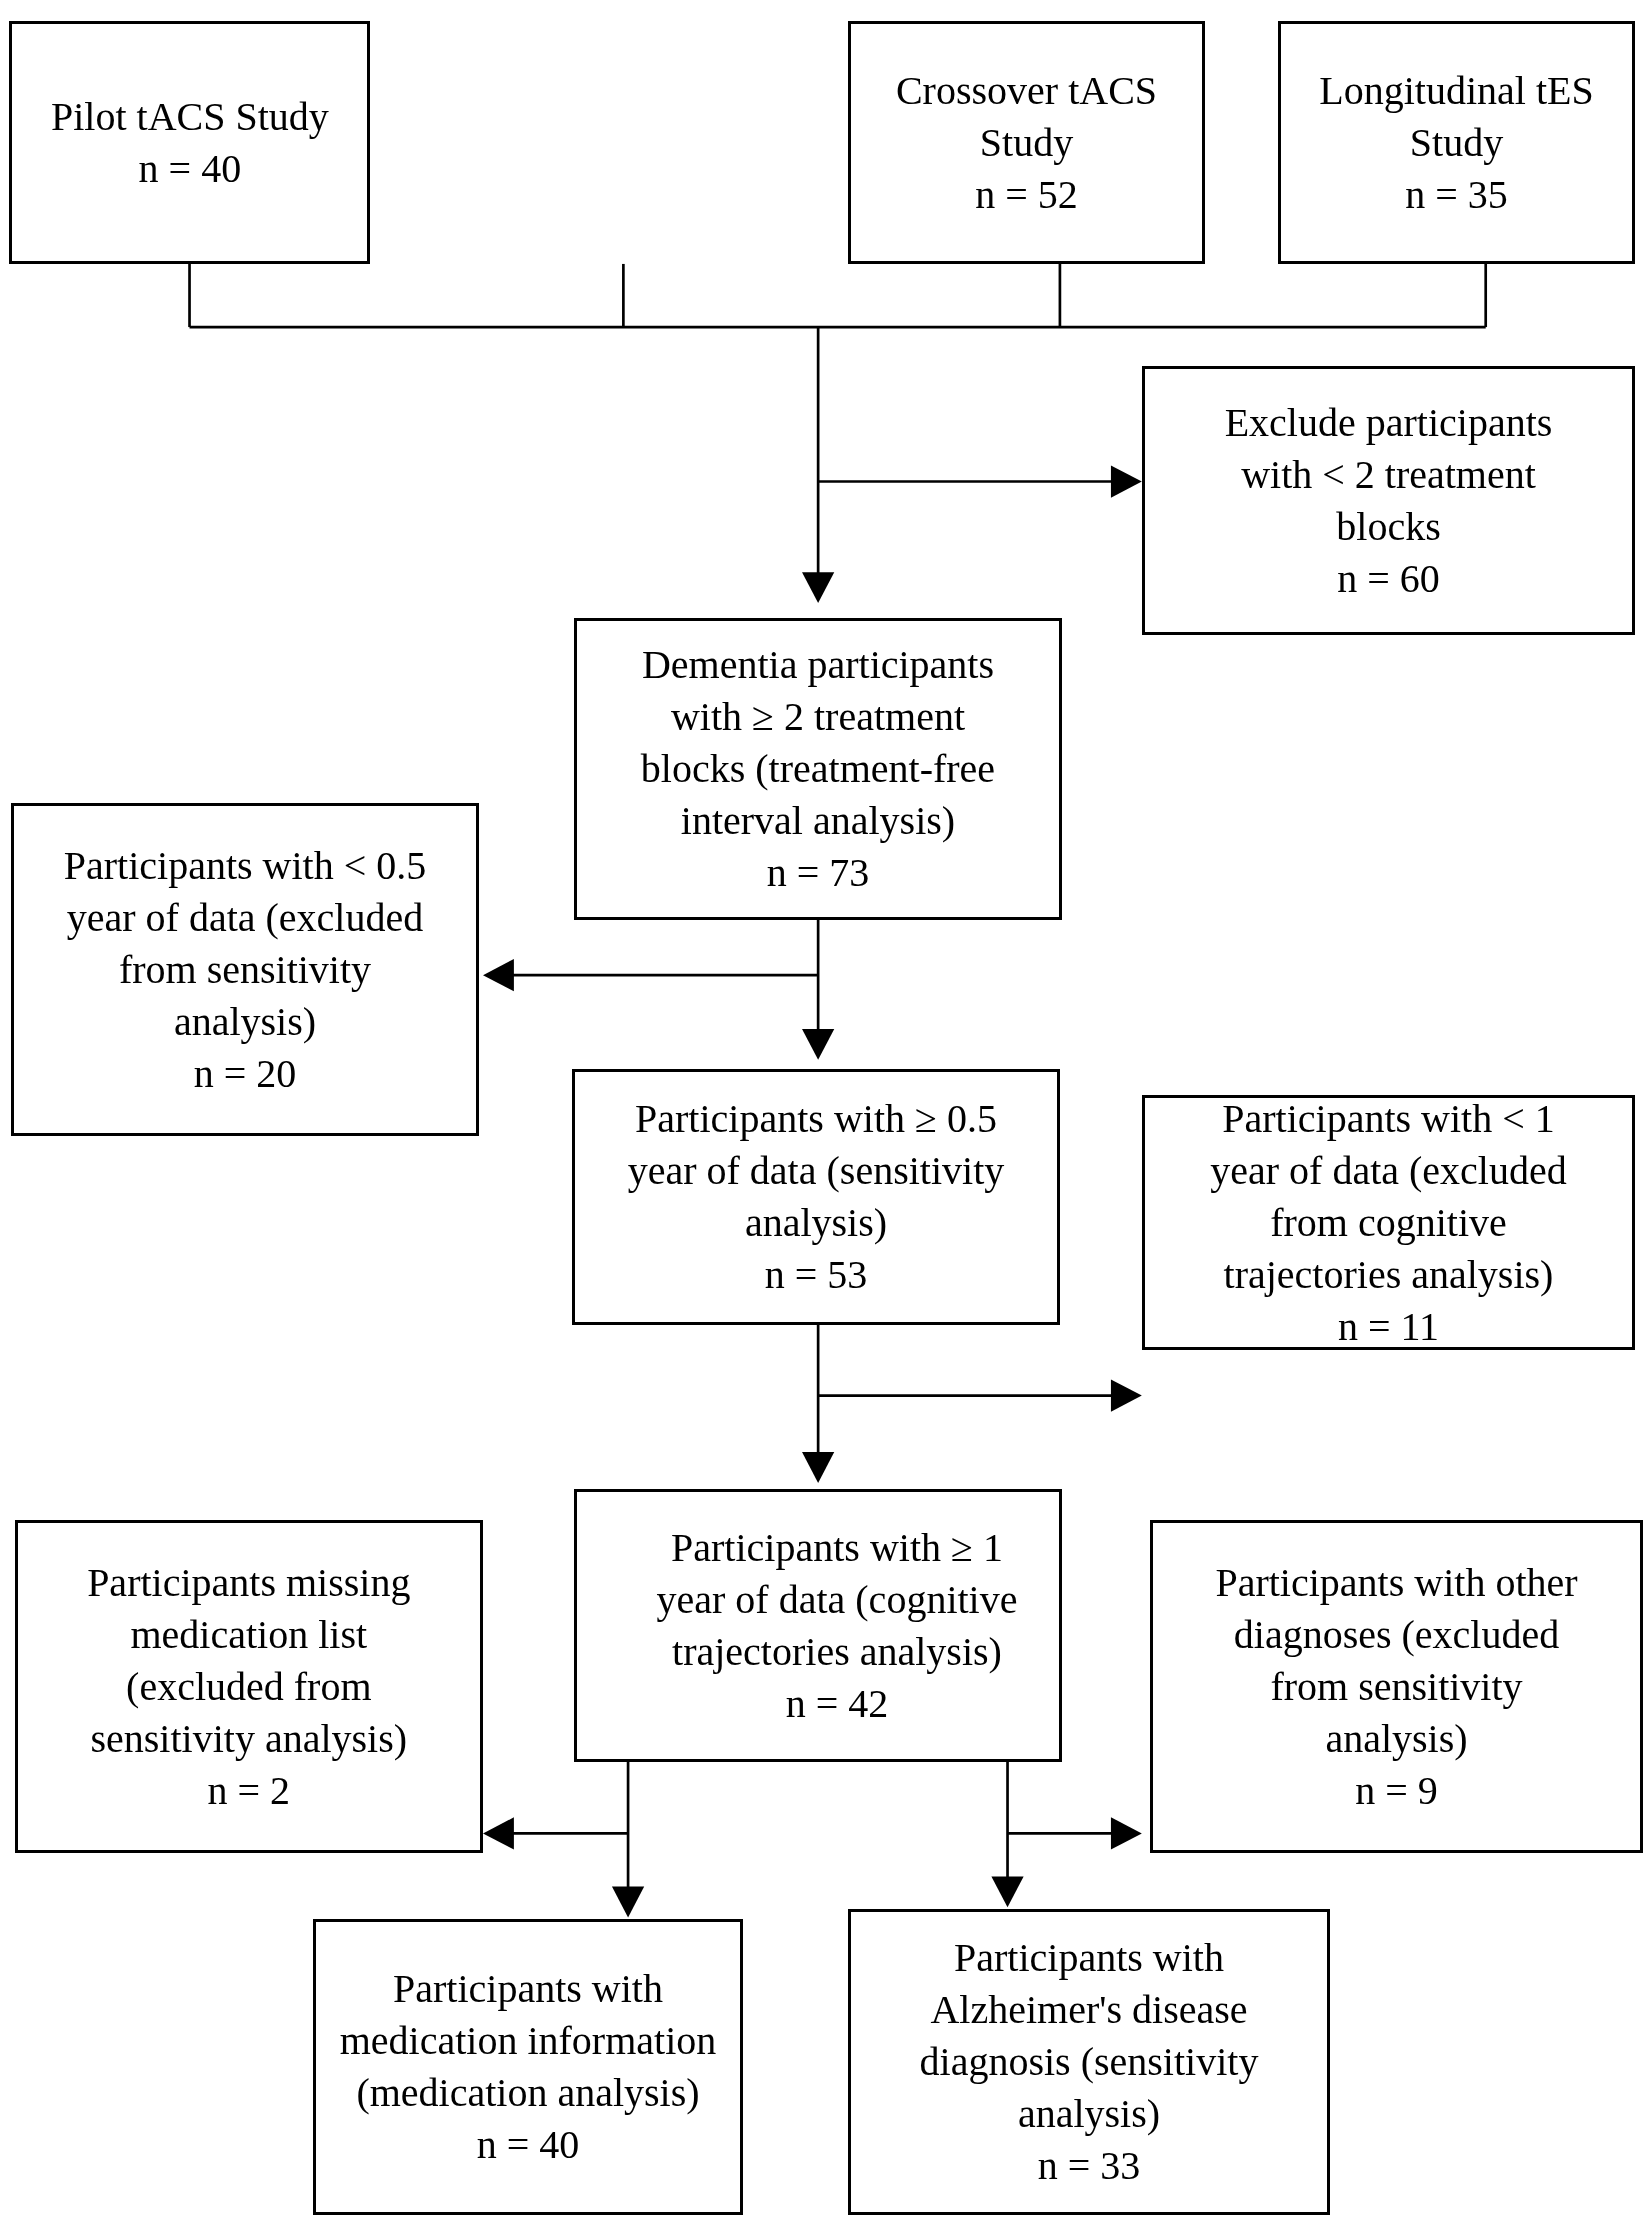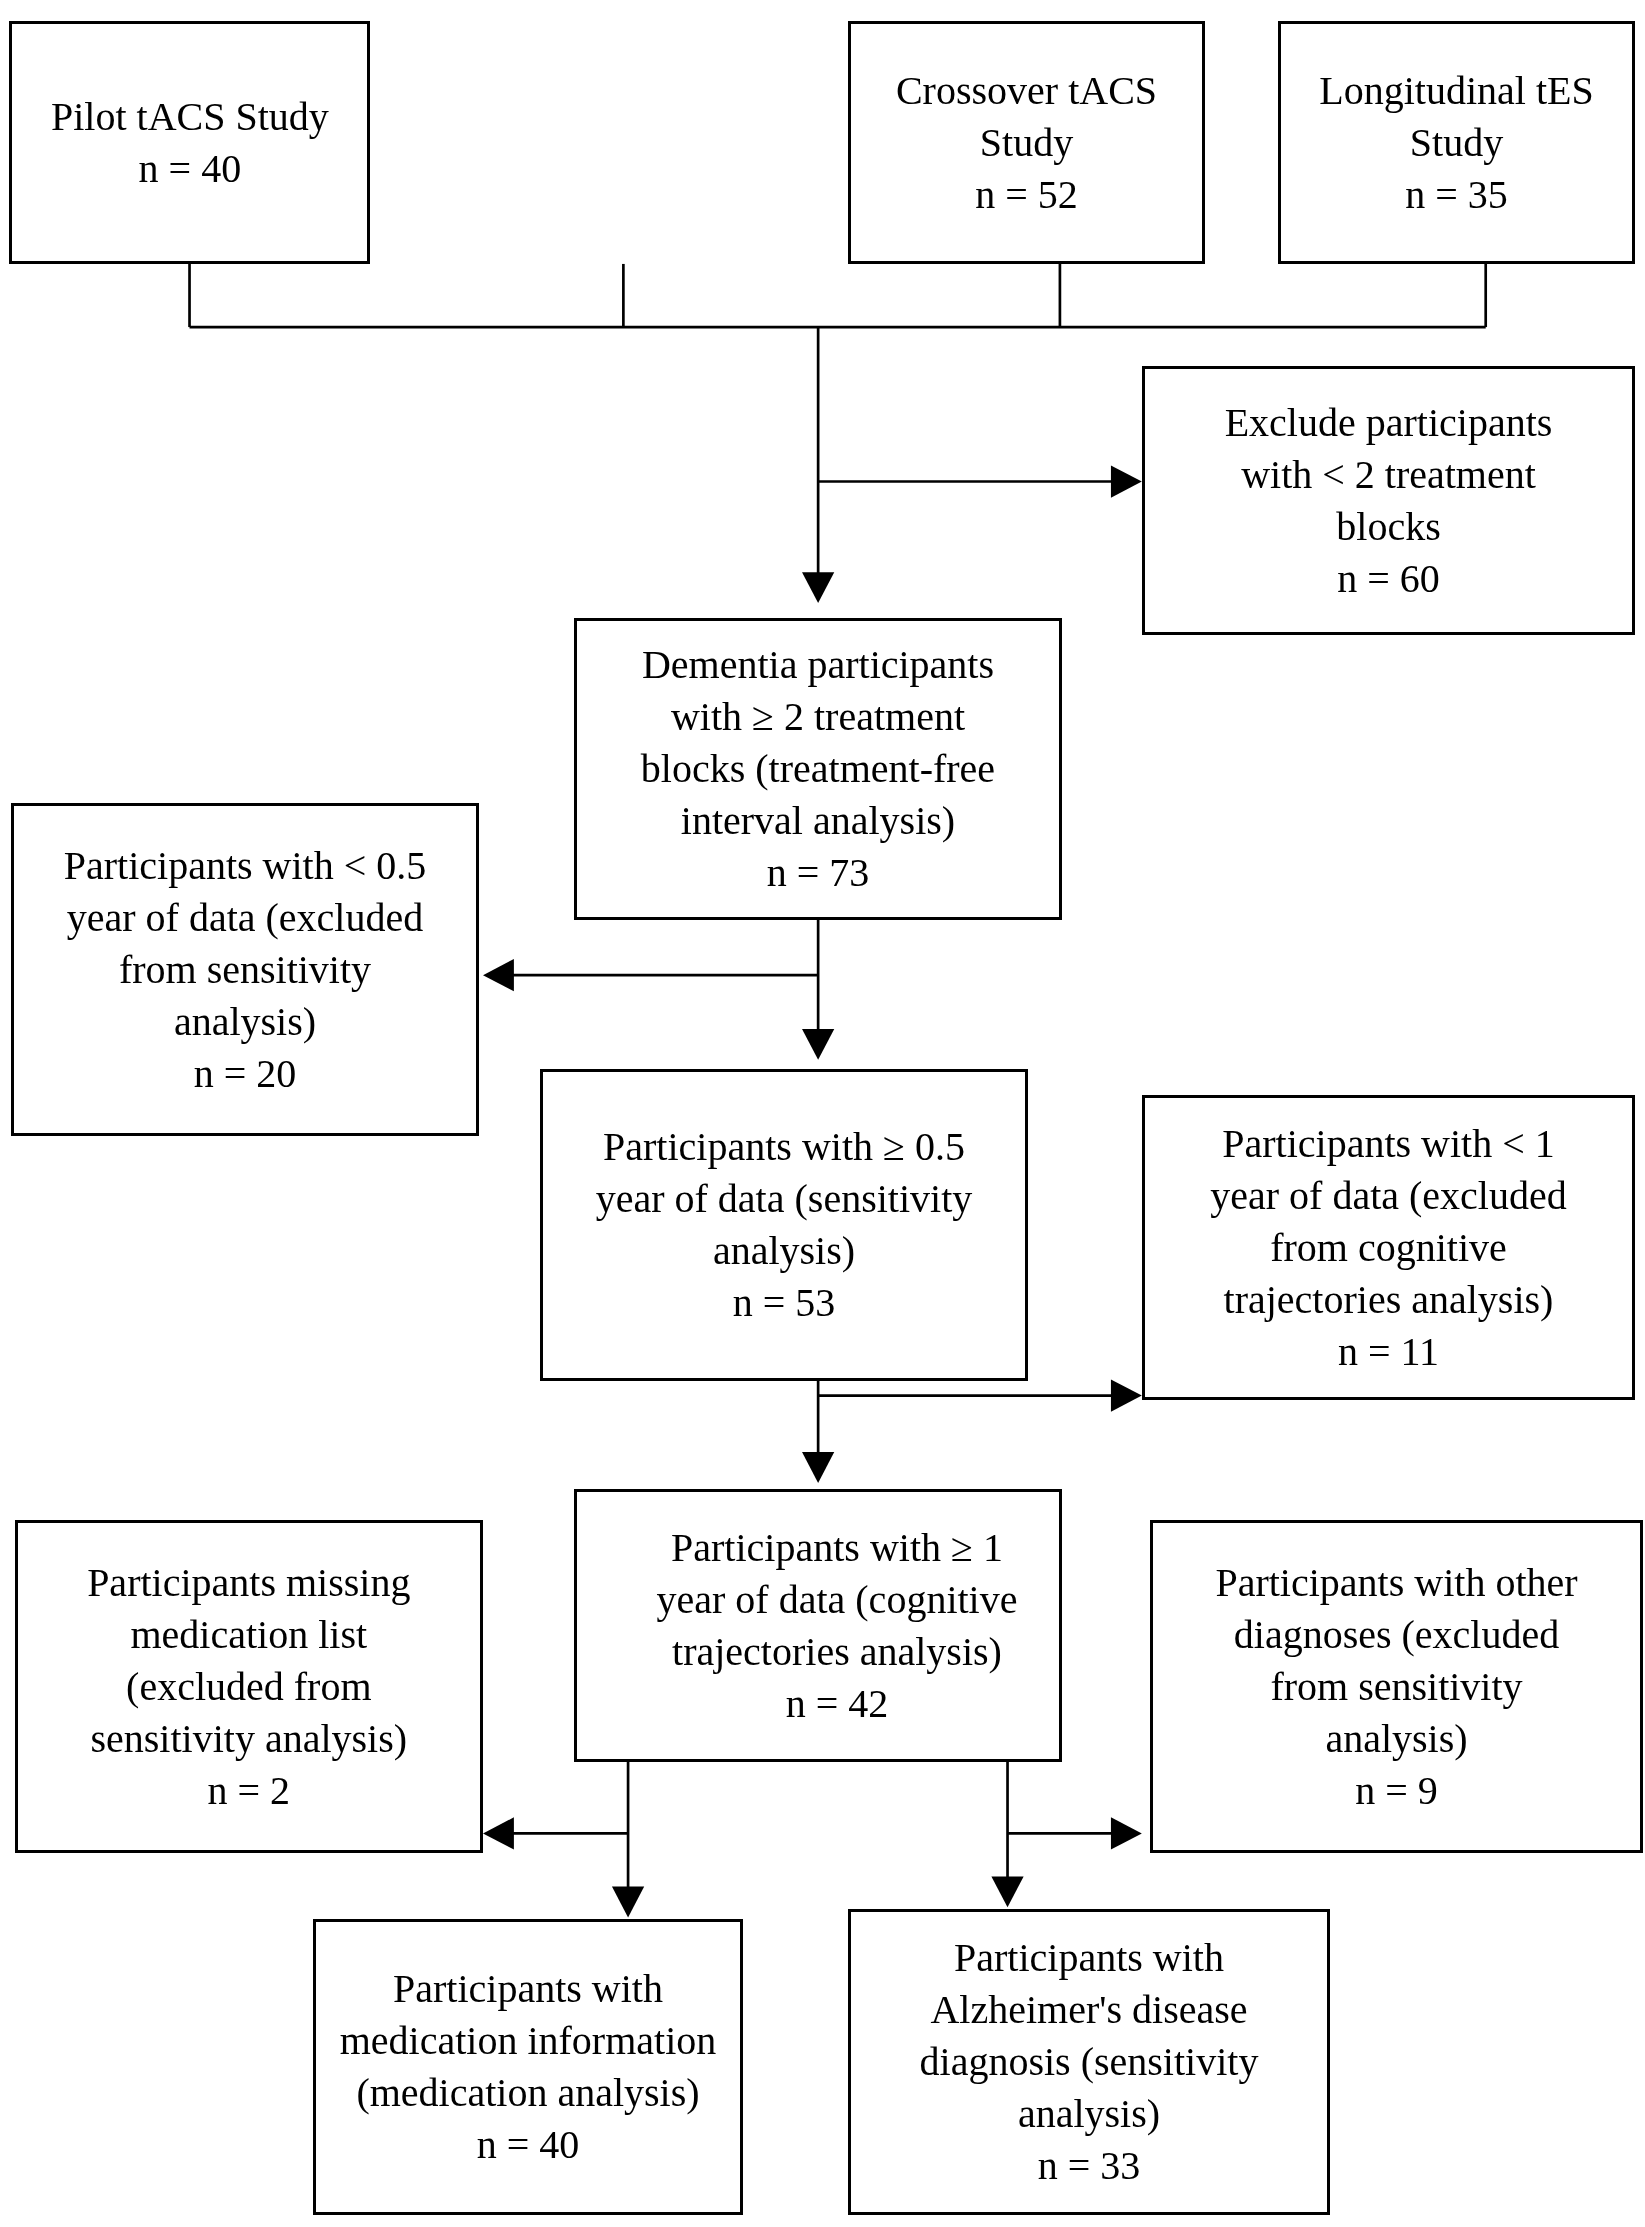--- a/index.html
+++ b/index.html
@@ -137,28 +137,28 @@
   </div>
 
   <div class="node-box" style="left:11px; top:803px; width:468px; height:333px;">
     <span class="node-text">Participants with &lt; 0.5
 year of data (excluded
 from sensitivity
 analysis)
 n = 20</span>
   </div>
 
-  <div class="node-box" style="left:540px; top:1069px; width:488px; height:312px;justify-content:center;">
+  <div class="node-box" style="left:572px; top:1069px; width:488px; height:256px;justify-content:center;">
     <span class="node-text">Participants with ≥ 0.5
 year of data (sensitivity
 analysis)
 n = 53</span>
   </div>
 
-  <div class="node-box" style="left:1142px; top:1095px; width:493px; height:305px;">
+  <div class="node-box" style="left:1142px; top:1095px; width:493px; height:255px;">
     <span class="node-text">Participants with &lt; 1
 year of data (excluded
 from cognitive
 trajectories analysis)
 n = 11</span>
   </div>
 
   <div class="node-box" style="left:574px; top:1489px; width:488px; height:273px;padding-left:38px;">
     <span class="node-text">Participants with ≥ 1
 year of data (cognitive

